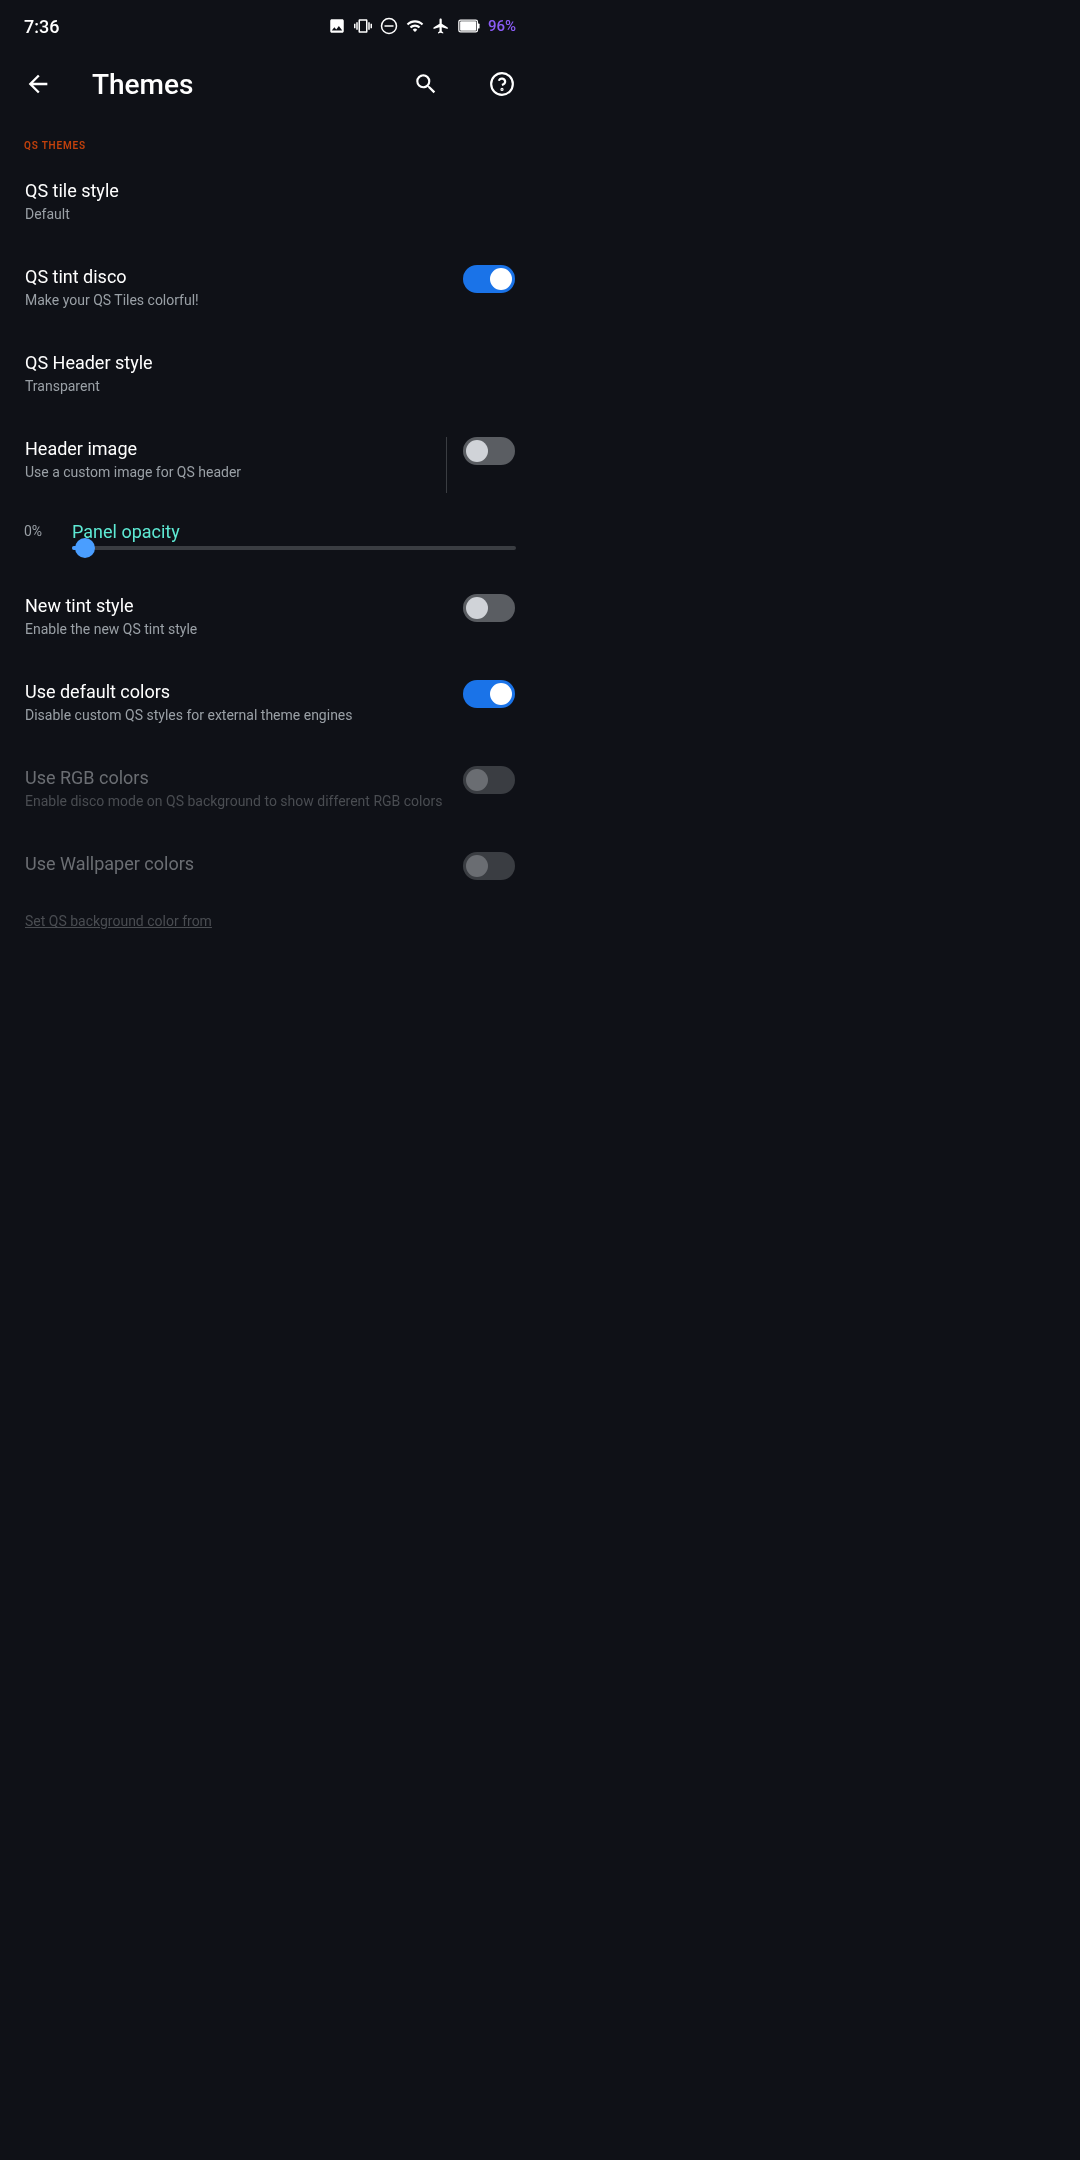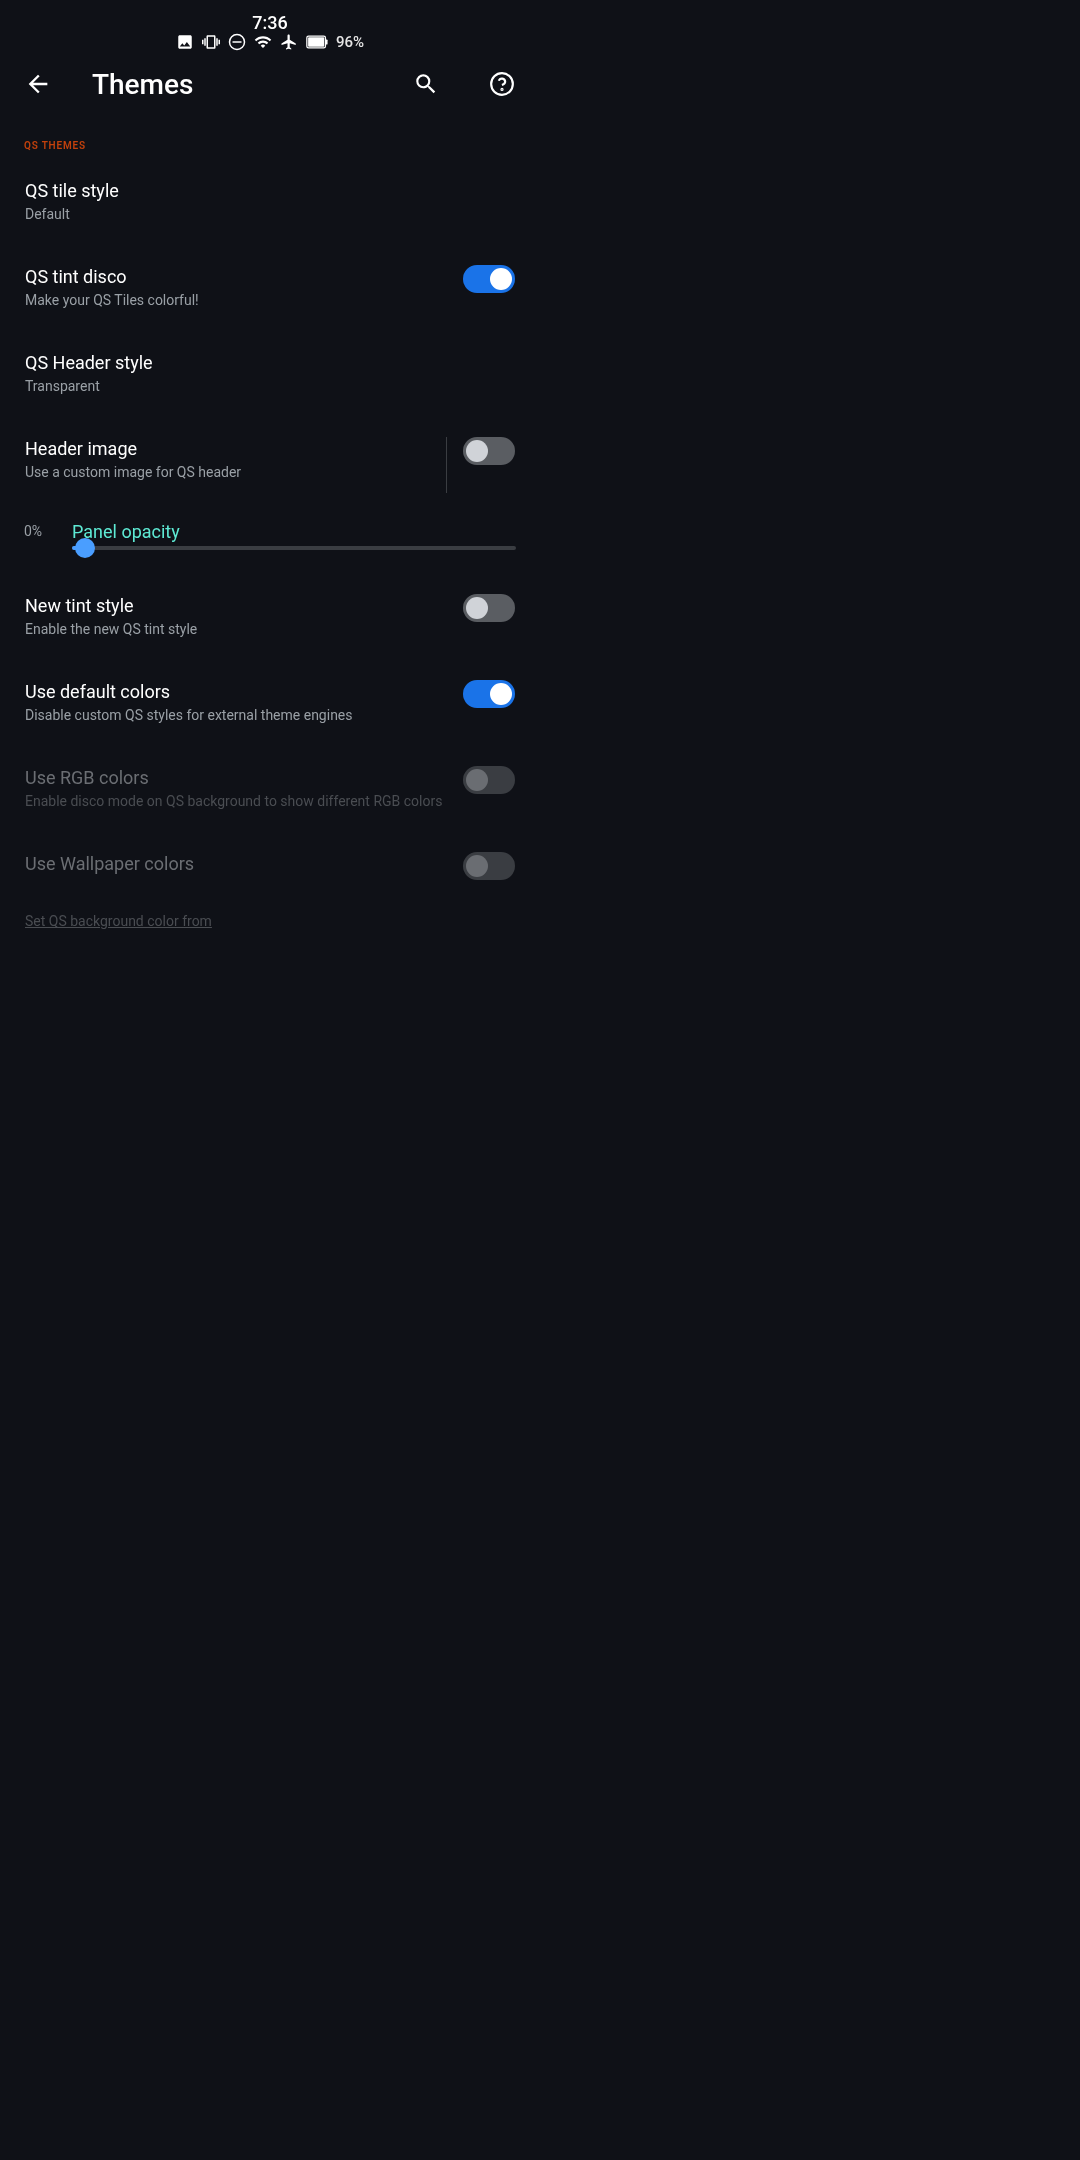--- a/index.html
+++ b/index.html
@@ -14,35 +14,34 @@
       overflow-x: hidden;
     }
 
     
     .status-bar {
       display: flex;
       justify-content: space-between;
       align-items: center;
       padding: 12px 24px 8px 24px;
       height: 48px;
-      flex-direction: column;
     }
 
     .status-time {
       font-size: 18px;
       font-weight: 500;
       color: #fff;
     }
 
     .status-icons {
       display: flex;
       align-items: flex-start;
       gap: 8px;
       font-size: 14px;
-      color: #e5e5e5;
+      color: #8b5cf6;
     }
 
     .status-icon {
       display: inline-flex;
       align-items: center;
       justify-content: center;
     }
 
     
     .toolbar {

